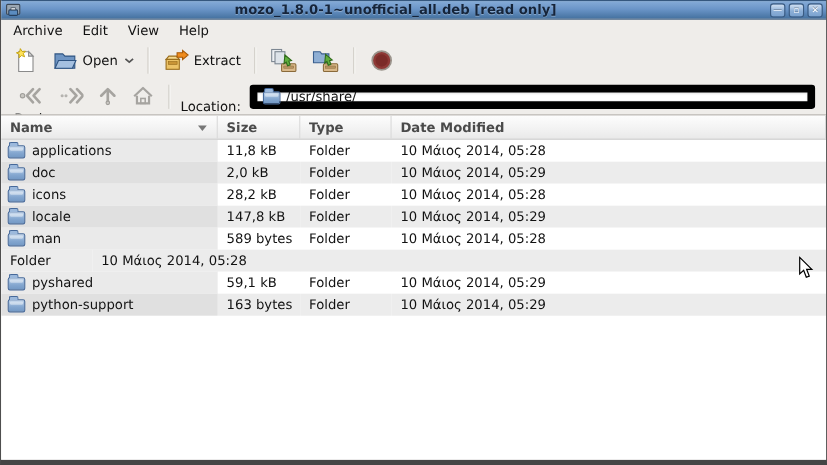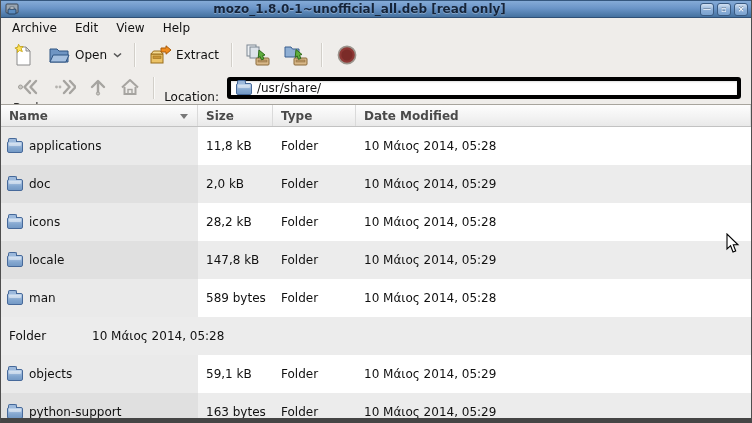--- a/index.html
+++ b/index.html
@@ -23,35 +23,35 @@
   .tb-btn{display:flex;align-items:center;gap:4px;padding:2px 5px;border:1px solid transparent;border-radius:3px;height:30px;}
   .tb-label{color:#111;}
   .tb-sep{width:0;height:24px;border-left:1px solid #d2cfc9;border-right:1px solid #fafaf8;margin:0 6px;}
   .chev{margin-left:2px;}
 
   
   .navbar{height:32px;flex:0 0 32px;display:flex;align-items:center;padding:0 8px 0 6px;background:#efedea;}
   .nav-btn{display:flex;align-items:center;gap:5px;padding:3px 6px;border-radius:3px;height:26px;color:#2b2b2b;flex-direction:column;}
   .nav-sep{width:0;height:22px;border-left:1px solid #d2cfc9;border-right:1px solid #fafaf8;margin:0 7px;}
   .loc-label{margin:17px 8px 0 2px;color:#111;}
-  .loc-entry{flex:1;height:22px;margin-right:2px;background:#fff;border:4px solid #000000;border-radius:3px;display:flex;align-items:center;padding:0 5px;gap:5px;box-shadow:inset 0 1px 2px rgba(0,0,0,.13);}
+  .loc-entry{flex:1;height:22px;margin-right:2px;background:#fff;border:7px solid #000000;border-radius:3px;display:flex;align-items:center;padding:0 5px;gap:5px;box-shadow:inset 0 1px 2px rgba(0,0,0,.13);}
   .loc-entry input{border:none;outline:none;flex:1;font:12px "DejaVu Sans","Liberation Sans",sans-serif;color:#111;background:transparent;padding:0;}
 
   
   .tree{flex:1;background:#fff;border-top:1px solid #a7a49d;display:flex;flex-direction:column;overflow:hidden;}
   .thead{display:flex;height:22px;flex:0 0 22px;background:linear-gradient(#fdfdfd,#f3f3f3 55%,#e9e9e9);border-bottom:1px solid #c2c2c2;}
   .th{padding:4px 8px 0 8px;font-weight:bold;color:#4a4a4a;border-right:1px solid #dadada;position:relative;white-space:nowrap;overflow:hidden;}
   .c-name{width:197px;flex:0 0 197px;}
   .c-size{width:75px;flex:0 0 75px;}
   .c-type{width:83px;flex:0 0 83px;}
   .c-date{flex:1;}
   .sort-arrow{position:absolute;right:9px;top:9px;width:0;height:0;border-left:4px solid transparent;border-right:4px solid transparent;border-top:5px solid #777;}
 
   .tbody{flex:1;overflow:hidden;}
-  .row{display:flex;height:38px;align-items:stretch;}
+  .row{display:flex;height:20px;align-items:stretch;}
   .cell{display:flex;align-items:center;padding:0 8px;white-space:nowrap;overflow:hidden;color:#111;}
   .cell.c-name{padding:0 4px 0 6px;gap:6px;}
   .row.odd  .cell{background:#ffffff;}
   .row.odd  .cell.c-name{background:#eaeaea;}
   .row.even .cell{background:#ececec;}
   .row.even .cell.c-name{background:#e0e0e0;}
 
   .folder-sm{width:16px;height:12px;flex:0 0 16px;position:relative;background:linear-gradient(#bdd2ea,#84a7d0 60%,#7499c5);border:1px solid #46699a;border-radius:2px;margin-top:2px;}
   .folder-sm::before{content:"";position:absolute;top:-4px;left:0px;width:7px;height:3px;background:#9cb9dc;border:1px solid #46699a;border-bottom:none;border-radius:2px 2px 0 0;}
   .folder-sm::after{content:"";position:absolute;top:1px;left:1px;right:1px;height:3px;background:rgba(255,255,255,.45);border-radius:1px;}
@@ -261,21 +261,21 @@
         <span class="cell c-type">Folder</span>
         <span class="cell c-date">10 Μάιος 2014, 05:28</span>
       </div>
         <div class="row even">
         <span class="cell c-type">Folder</span>
         <span class="cell c-date">10 Μάιος 2014, 05:28</span>
       </div>
         <div class="row odd">
         <span class="cell c-name">
           <span class="folder-sm"></span>
-          <span>objects</span>
+          <span>pyshared</span>
         </span>
         <span class="cell c-size">59,1 kB</span>
         <span class="cell c-type">Folder</span>
         <span class="cell c-date">10 Μάιος 2014, 05:29</span>
       </div>
         <div class="row even">
         <span class="cell c-name">
           <span class="folder-sm"></span>
           <span>python-support</span>
         </span>

